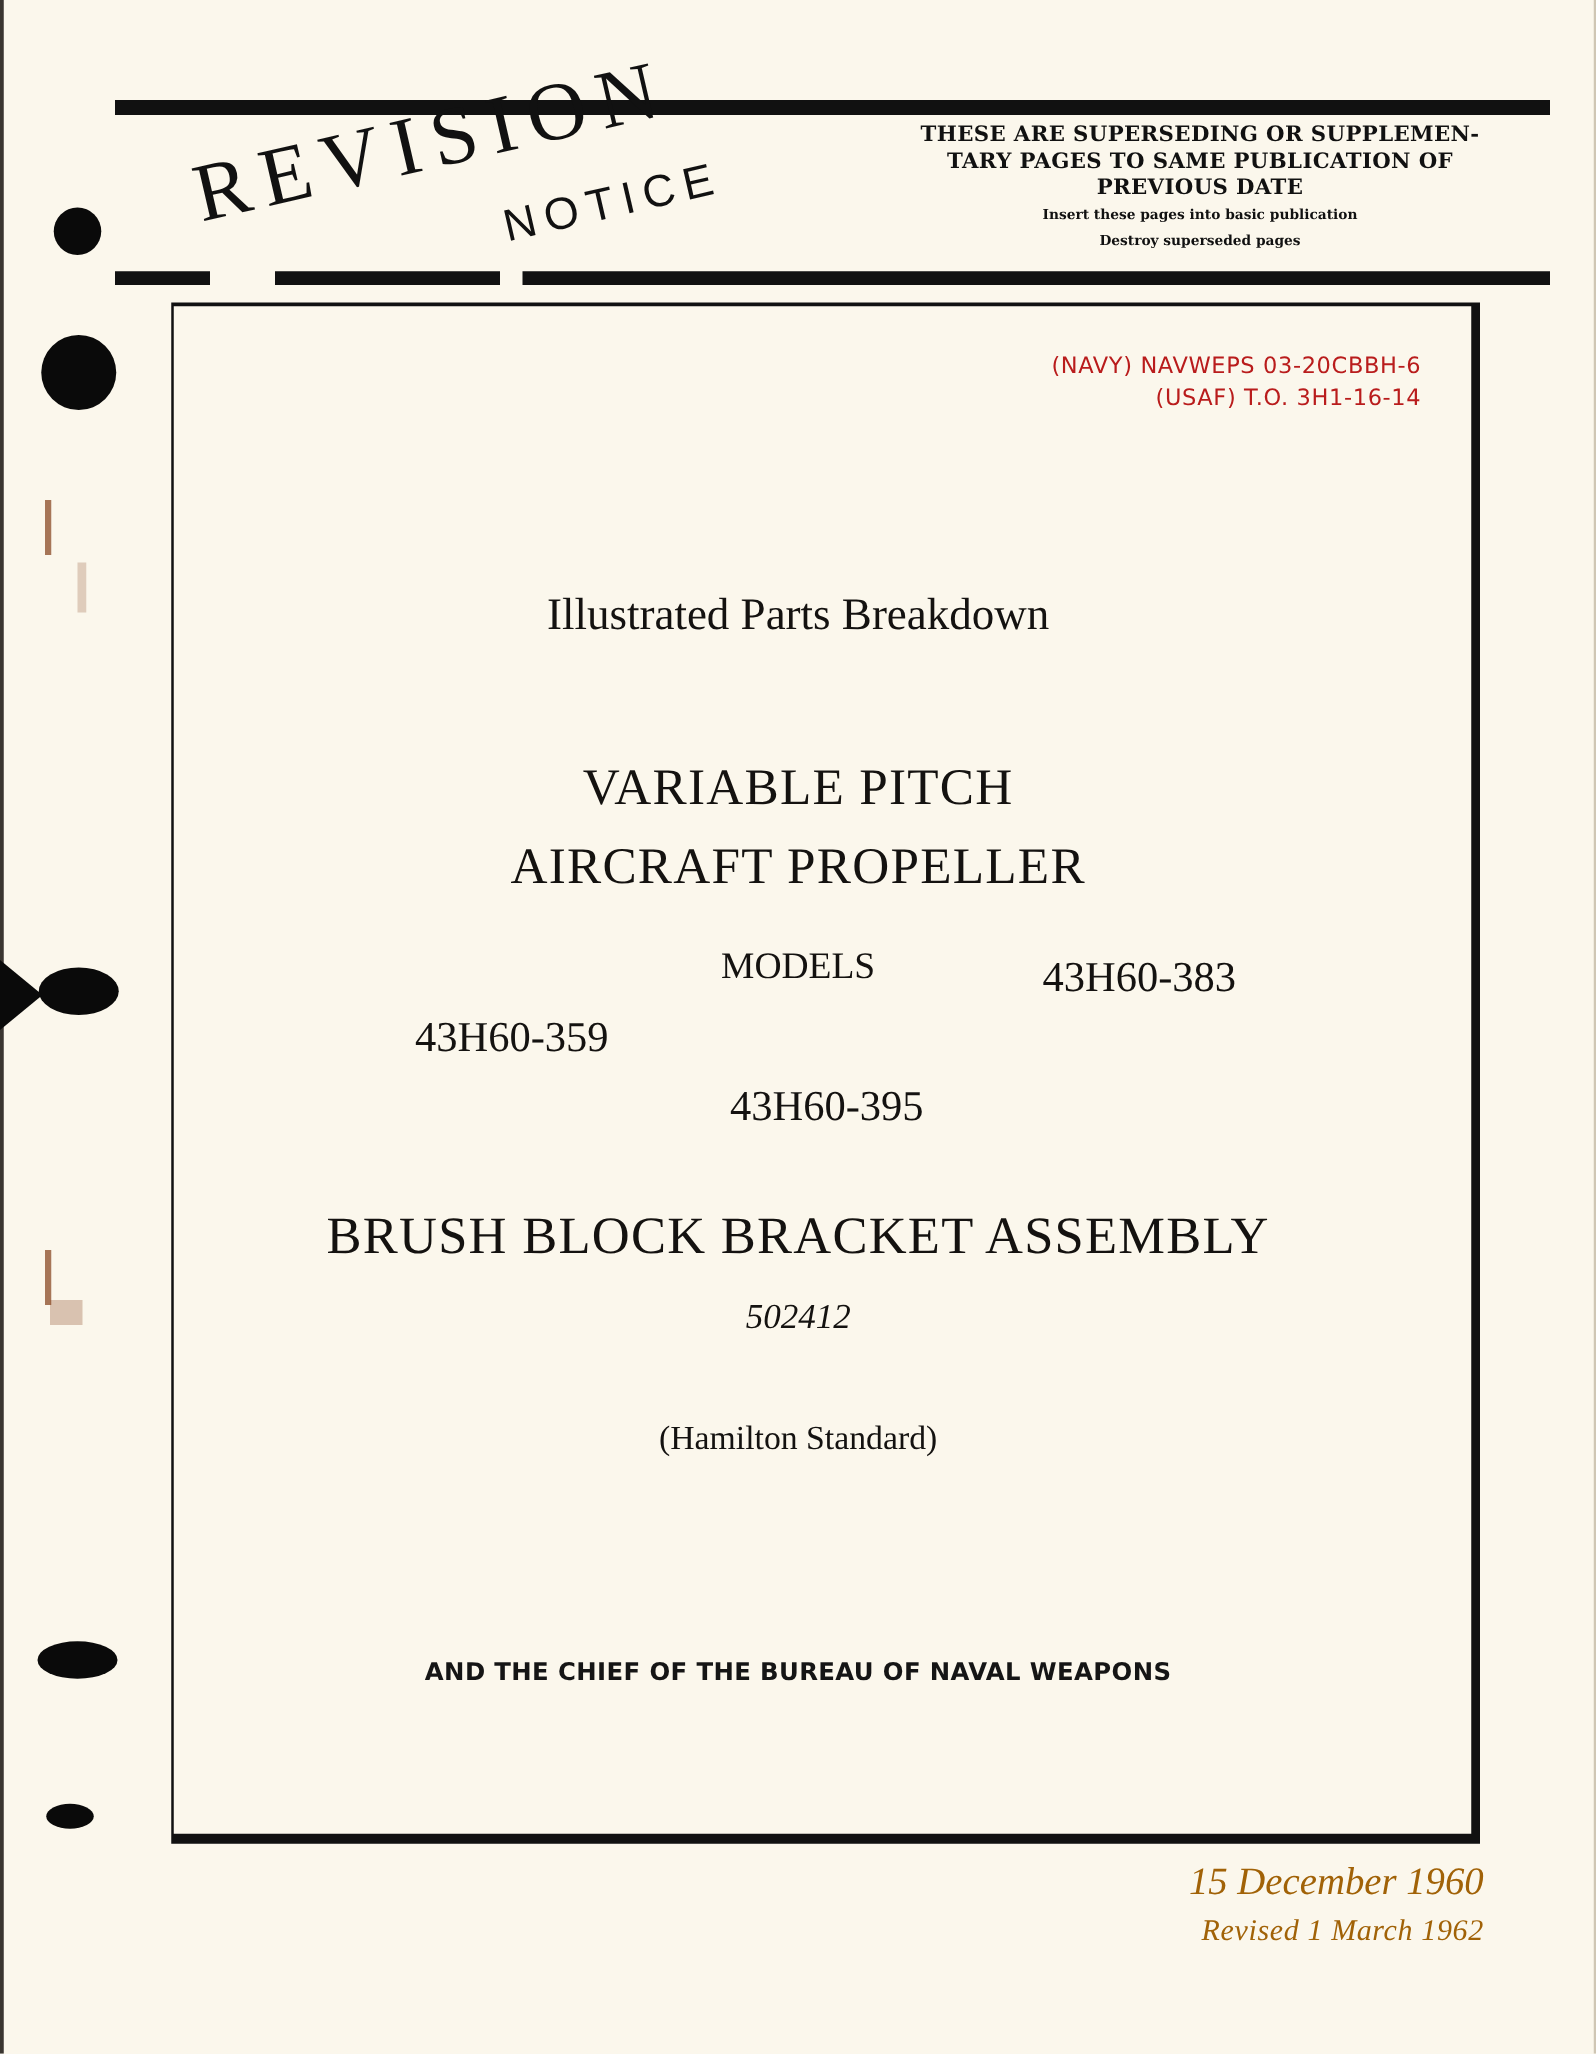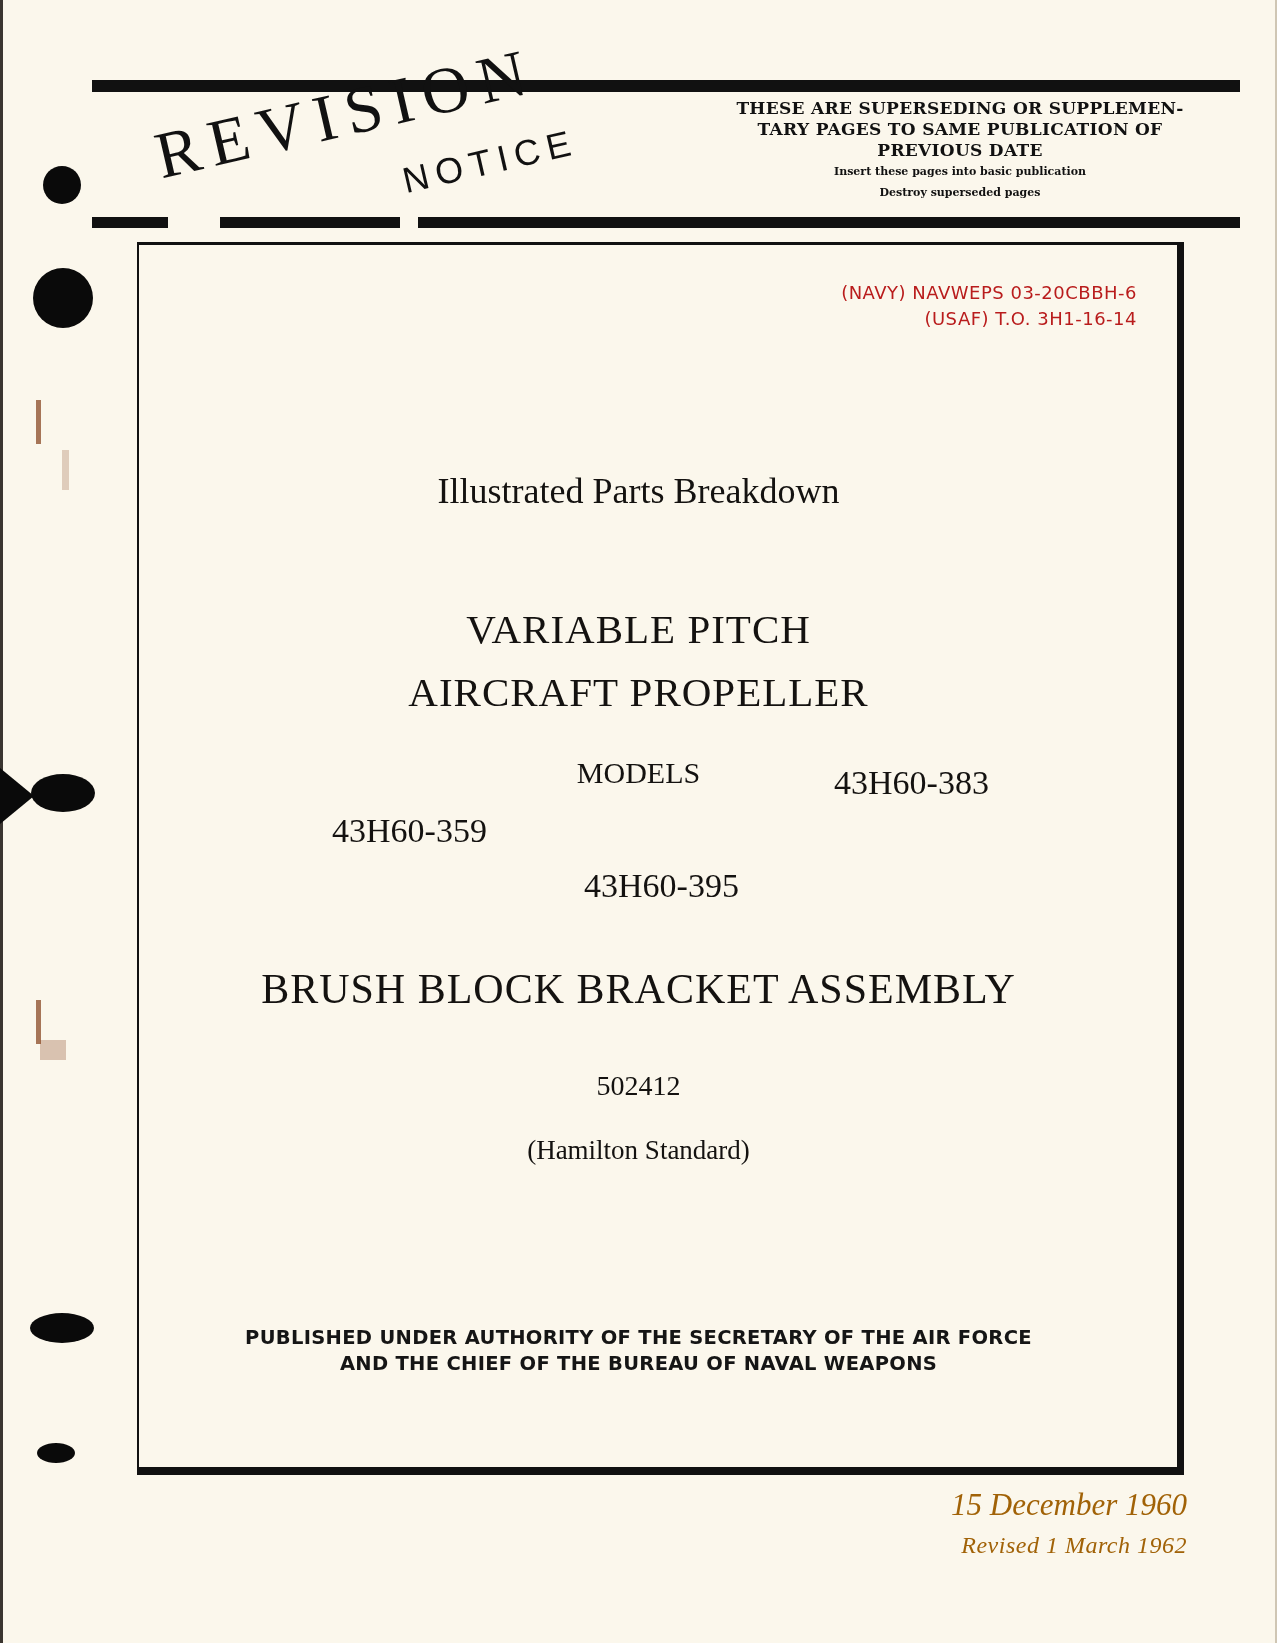--- a/index.html
+++ b/index.html
@@ -104,22 +104,21 @@
 
 <div class="center-line title" style="top:605px;">VARIABLE PITCH</div>
 <div class="center-line title" style="top:668px;">AIRCRAFT PROPELLER</div>
 
 <div class="center-line models" style="top:756px;">MODELS</div>
 <div class="model" style="left:332px;top:812px;">43H60-359</div>
 <div class="model" style="left:834px;top:764px;">43H60-383</div>
 <div class="model" style="left:584px;top:867px;">43H60-395</div>
 
 <div class="center-line assembly" style="top:965px;">BRUSH BLOCK BRACKET ASSEMBLY</div>
-<div class="center-line partno" style="top:1070px;">502412</div>
+<div class="center-line partno" style="top:1038px;font-style:italic;">502412</div>
 <div class="center-line maker" style="top:1135px;">(Hamilton Standard)</div>
 
 <div class="center-line authority" style="top:1325px;">
-  <div>PUBLISHED UNDER AUTHORITY OF THE SECRETARY OF THE AIR FORCE</div>
   <div>AND THE CHIEF OF THE BUREAU OF NAVAL WEAPONS</div>
 </div>
 
 <div class="date" style="top:1487px;font-size:31px;">15 December 1960</div>
 <div class="date" style="top:1532px;font-size:24px;letter-spacing:0.5px;margin-left:40px;">Revised 1 March 1962</div>
 
 </body></html>

